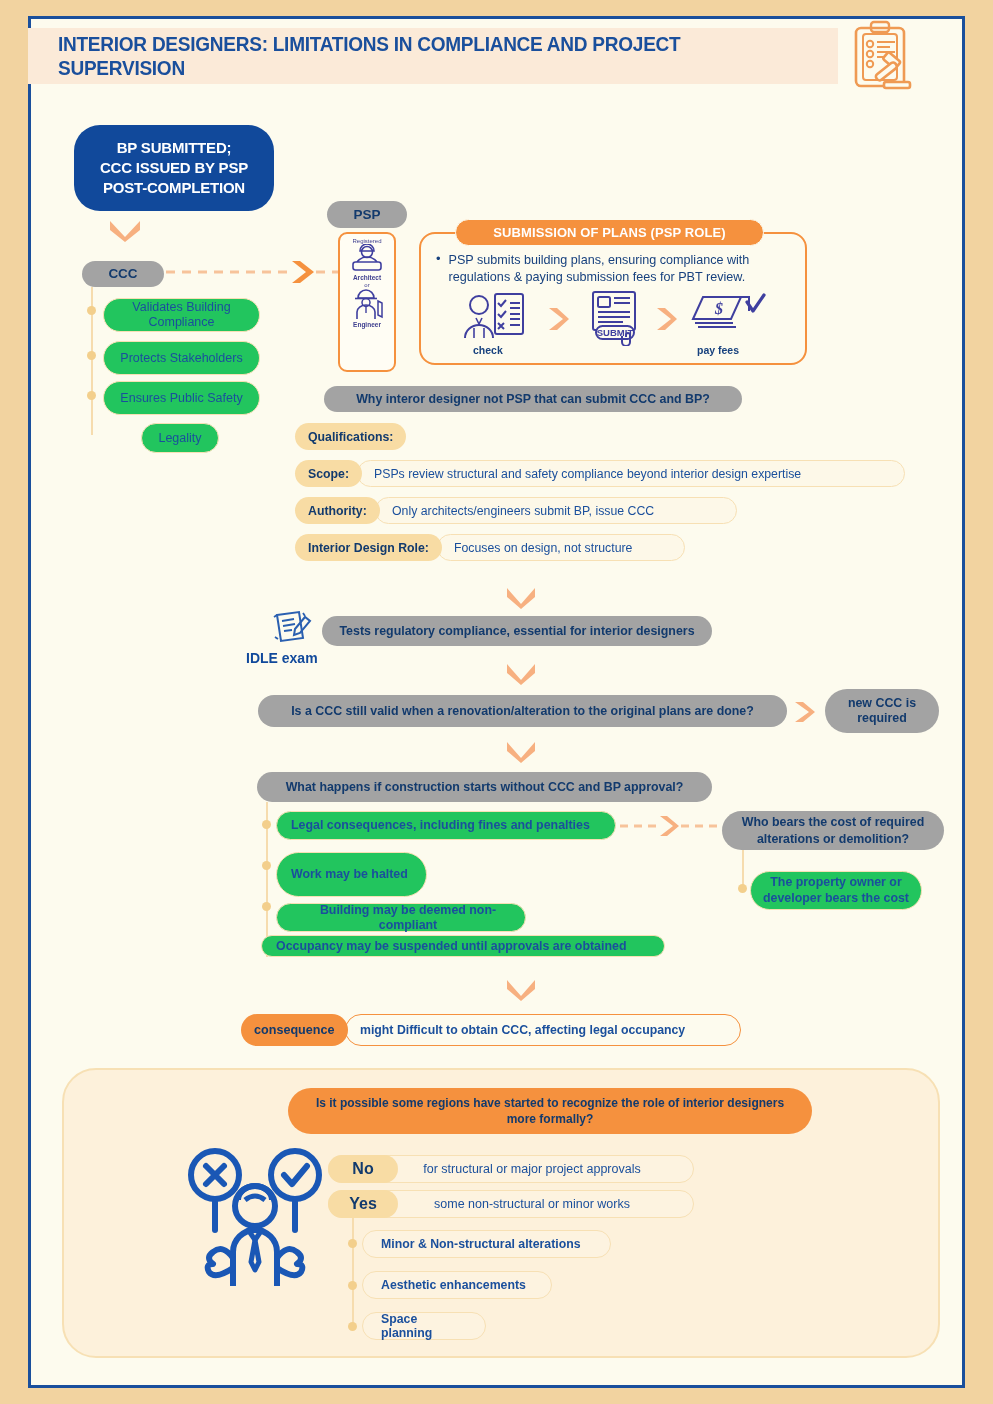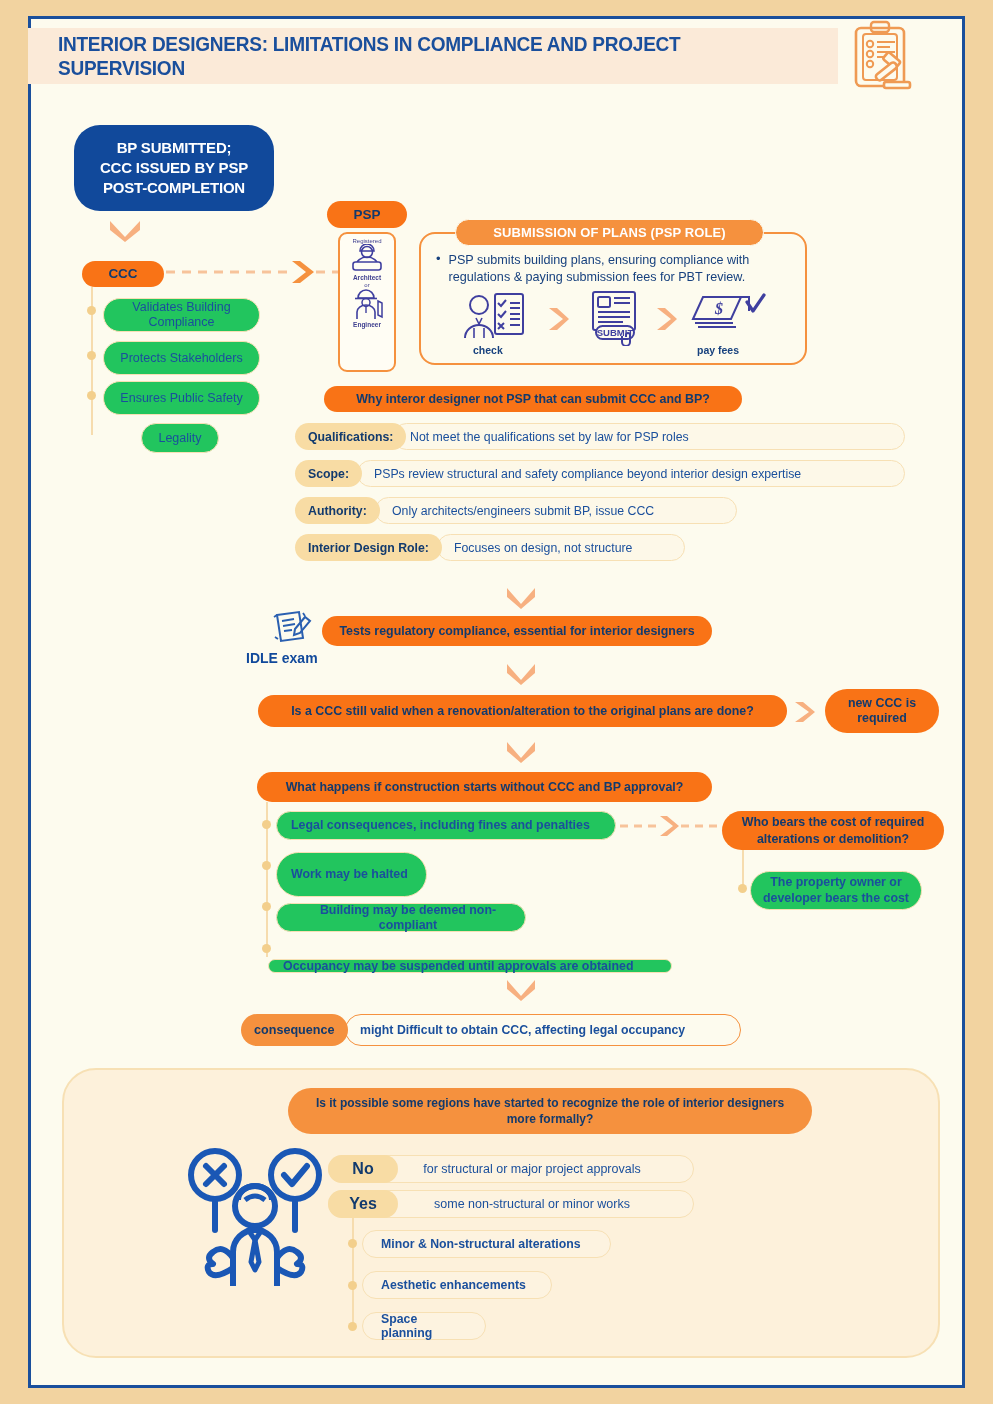--- a/index.html
+++ b/index.html
@@ -32,21 +32,21 @@
   }
   .clipboard-icon { position: absolute; left: 848px; top: 18px; }
 
   
   .pill {
     position: absolute;
     display: flex; align-items: center; justify-content: center;
     text-align: center; line-height: 1.18;
   }
   .pill-orange {
-    background: #f97316; color: #123a6d; border-radius: 999px;
+    background: #a3a3a3; color: #123a6d; border-radius: 999px;
     font-weight: 700;
   }
   .pill-outline {
     background: #22c55e; border: 1.6px solid #f7e0b4; color: #1a4f9c;
     border-radius: 999px;
   }
 
   
   .blue-badge {
     position: absolute; left: 74px; top: 125px; width: 200px; height: 86px;
@@ -294,21 +294,20 @@
     <path d="M11 38 l38 0" stroke="#3f3f9f" stroke-width="2"></path>
     <text x="28" y="25" font-family="Liberation Serif, serif" font-size="16" font-style="italic" font-weight="700" fill="#3f3f9f">$</text>
     <path d="M50 8 l12 0 l0 14" fill="none" stroke="#3f3f9f" stroke-width="2"></path>
     <path d="M60 13 l6 9 l11 -16" fill="none" stroke="#3f3f9f" stroke-width="3.2" stroke-linecap="round" stroke-linejoin="round"></path>
   </svg>
   <div class="proc-lbl" style="left:697px;top:344px;">pay fees</div>
 
   <div class="pill pill-orange qa-head">Why interor designer not PSP that can submit CCC and BP?</div>
 
   <div class="qa-row" style="left:295px;top:423px;width:610px;">
-    <div class="qa-val" style="left:98px;width:512px;">Not meet the qualifications set by law for PSP roles</div>
     <div class="qa-key">Qualifications:</div>
   </div>
   <div class="qa-row" style="left:295px;top:460px;width:610px;">
     <div class="qa-val" style="left:62px;width:548px;">PSPs review structural and safety compliance beyond interior design expertise</div>
     <div class="qa-key">Scope:</div>
   </div>
   <div class="qa-row" style="left:295px;top:497px;width:610px;">
     <div class="qa-val" style="left:80px;width:362px;">Only architects/engineers submit BP, issue CCC</div>
     <div class="qa-key">Authority:</div>
   </div>
@@ -365,21 +364,21 @@
 
   <div class="pill pill-outline" style="left:276px;top:811px;width:340px;height:29px;font-size:12.4px;font-weight:700;justify-content:flex-start;padding-left:14px;">
     <span>Legal consequences, including fines and penalties</span>
   </div>
   <div class="pill pill-outline" style="left:276px;top:852px;width:151px;height:45px;font-size:12.4px;font-weight:700;justify-content:flex-start;padding-left:14px;">
     <span>Work may be halted</span>
   </div>
   <div class="pill pill-outline" style="left:276px;top:893px;width:250px;height:29px;font-size:12.4px;font-weight:700;justify-content:flex-start;padding-left:14px;margin-top:10px;">
     <span>Building may be deemed non-compliant</span>
   </div>
-  <div class="pill pill-outline" style="left:268px;top:935px;width:404px;height:14px;font-size:12.4px;font-weight:700;justify-content:flex-start;padding-left:14px;margin-top:24px;">
+  <div class="pill pill-outline" style="left:261px;top:935px;width:404px;height:22px;font-size:12.4px;font-weight:700;justify-content:flex-start;padding-left:14px;">
     <span>Occupancy may be suspended until approvals are obtained</span>
   </div>
 
   <div class="dash-arrow" style="left:620px;top:814px;">
     <svg width="105" height="24" viewBox="0 0 105 24">
       <line x1="0" y1="12" x2="38" y2="12" stroke="#f7c39a" stroke-width="3" stroke-dasharray="8 6"></line>
       <path d="M40 2 L53 12 L40 22 L47 22 L59 12 L47 2 Z" fill="#f7b080"></path>
       <line x1="61" y1="12" x2="105" y2="12" stroke="#f7c39a" stroke-width="3" stroke-dasharray="8 6"></line>
     </svg>
   </div>

